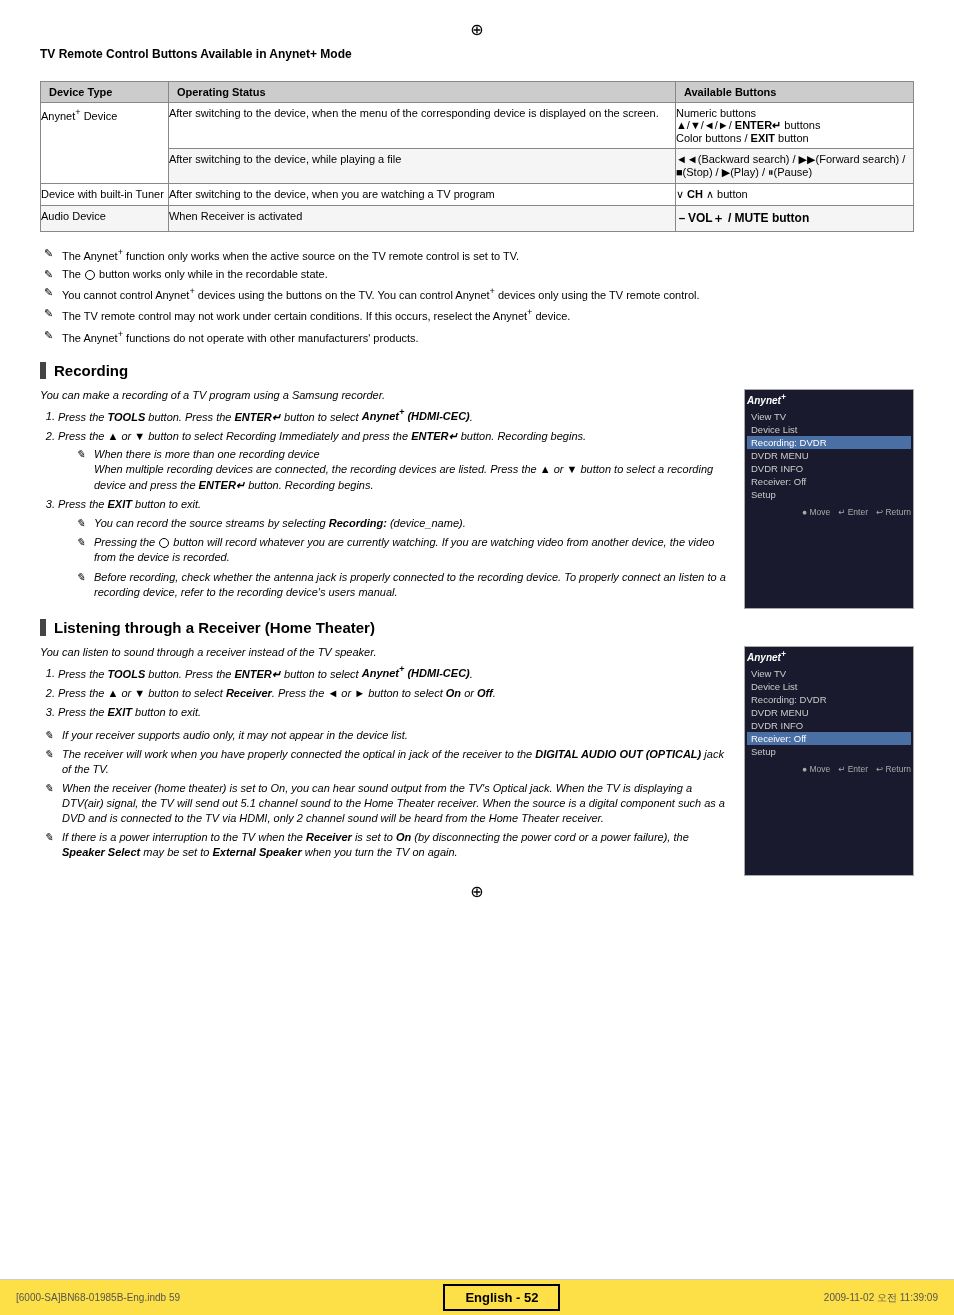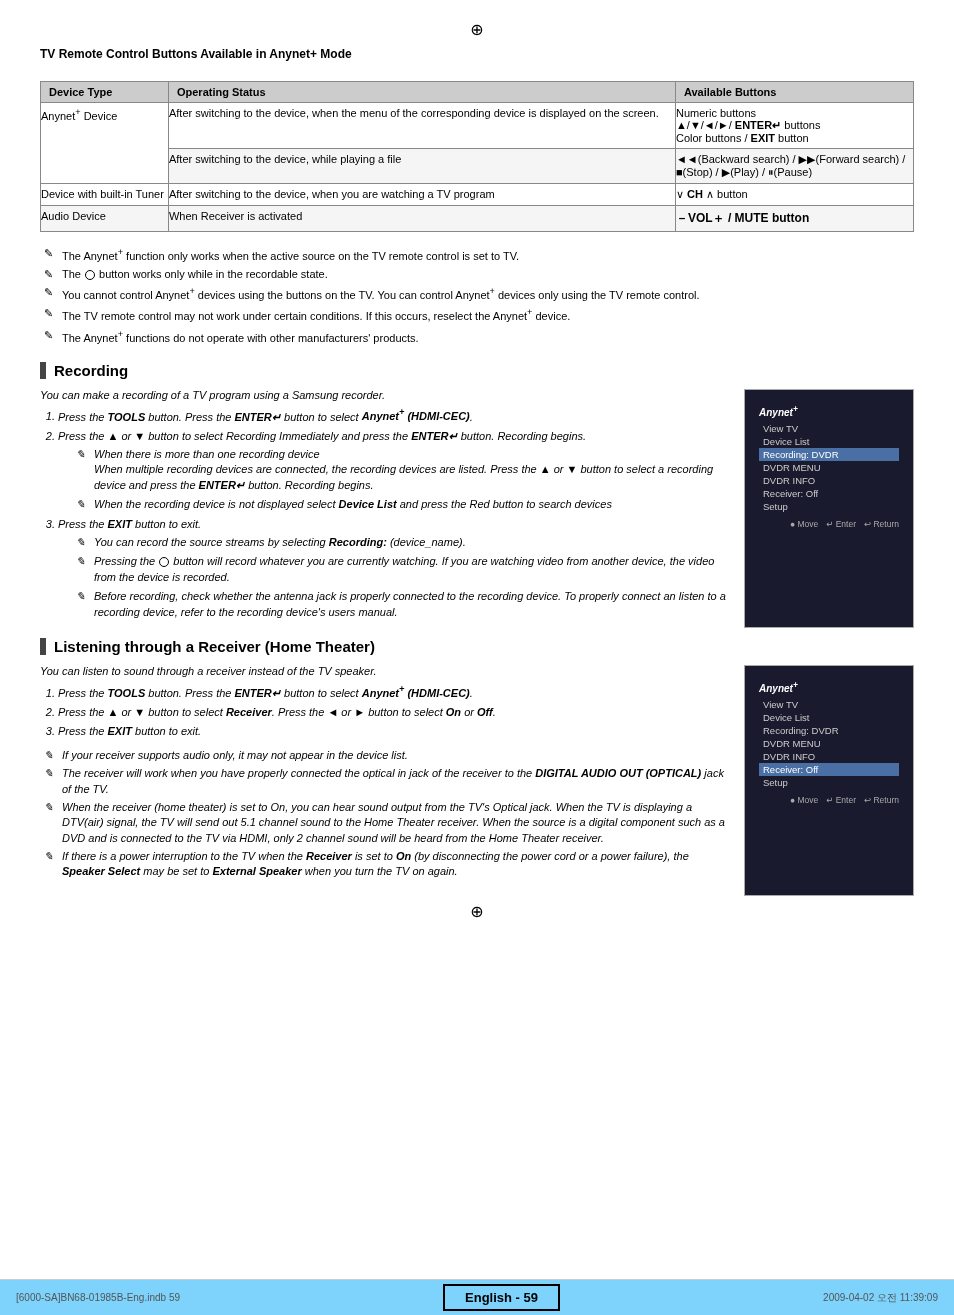--- a/index.html
+++ b/index.html
@@ -95,21 +95,21 @@
     }
     .content-main {
       flex: 1;
       font-style: italic;
     }
     .screenshot-box {
       width: 170px;
       flex-shrink: 0;
       border: 1px solid #aaa;
       background: #1a1a2e;
-      padding: 14px;
+      padding: 2px;
       font-size: 9.5px;
       color: #fff;
       position: relative;
     }
     .screenshot-box .brand {
       font-style: italic;
       font-size: 10px;
       color: #fff;
       margin-bottom: 4px;
       font-weight: bold;
@@ -160,21 +160,21 @@
       bottom: 0;
       left: 0;
       right: 0;
       border-top: 1px solid #ccc;
       display: flex;
       justify-content: space-between;
       align-items: center;
       padding: 4px 16px;
       font-size: 10px;
       color: #555;
-      background: #7dd3fc;
+      background: #fde047;
     }
     .page-number-box {
       border: 2px solid #000;
       padding: 4px 20px;
       font-weight: bold;
       font-size: 13px;
       color: #000;
     }
     b { font-weight: bold; }
     .vol-text { font-size: 12px; font-weight: bold; }
@@ -254,21 +254,20 @@
       <p style="margin-bottom:6px;">You can make a recording of a TV program using a Samsung recorder.</p>
       <ol class="steps-list">
         <li>
           Press the <b>TOOLS</b> button. Press the <b>ENTER↵</b> button to select <b>Anynet<sup>+</sup> (HDMI-CEC)</b>.
         </li>
         <li>
           Press the ▲ or ▼ button to select Recording Immediately and press the <b>ENTER↵</b> button. Recording begins.
           <ul class="sub-notes">
             <li>When there is more than one recording device<br>
             When multiple recording devices are connected, the recording devices are listed. Press the ▲ or ▼ button to select a recording device and press the <b>ENTER↵</b> button. Recording begins.</li>
-            <li>When the recording device is not displayed select <b>Device List</b> and press the Red button to search devices</li>
           </ul>
         </li>
         <li>
           Press the <b>EXIT</b> button to exit.
           <ul class="sub-notes">
             <li>You can record the source streams by selecting <b>Recording:</b> (device_name).</li>
             <li>Pressing the <span class="inline-icon"></span> button will record whatever you are currently watching. If you are watching video from another device, the video from the device is recorded.</li>
             <li>Before recording, check whether the antenna jack is properly connected to the recording device. To properly connect an listen to a recording device, refer to the recording device's users manual.</li>
           </ul>
         </li>
@@ -329,19 +328,19 @@
       <div class="footer-nav">
         <span>● Move</span>
           <span>↵ Enter</span>
           <span>↩ Return</span>
       </div>
     </div>
   </div>
 
   <div class="bottom-bar">
     <span>[6000-SA]BN68-01985B-Eng.indb   59</span>
-    <div class="page-number-box">English - 59</div>
-    <span>2009-04-02   오전  11:39:09</span>
+    <div class="page-number-box">English - 52</div>
+    <span>2009-11-02   오전  11:39:09</span>
   </div>
 
   <div style="text-align:center; margin-top: 6px; font-size:16px; padding-bottom: 40px;">⊕</div>
 
 </div>
 
 </body></html>

